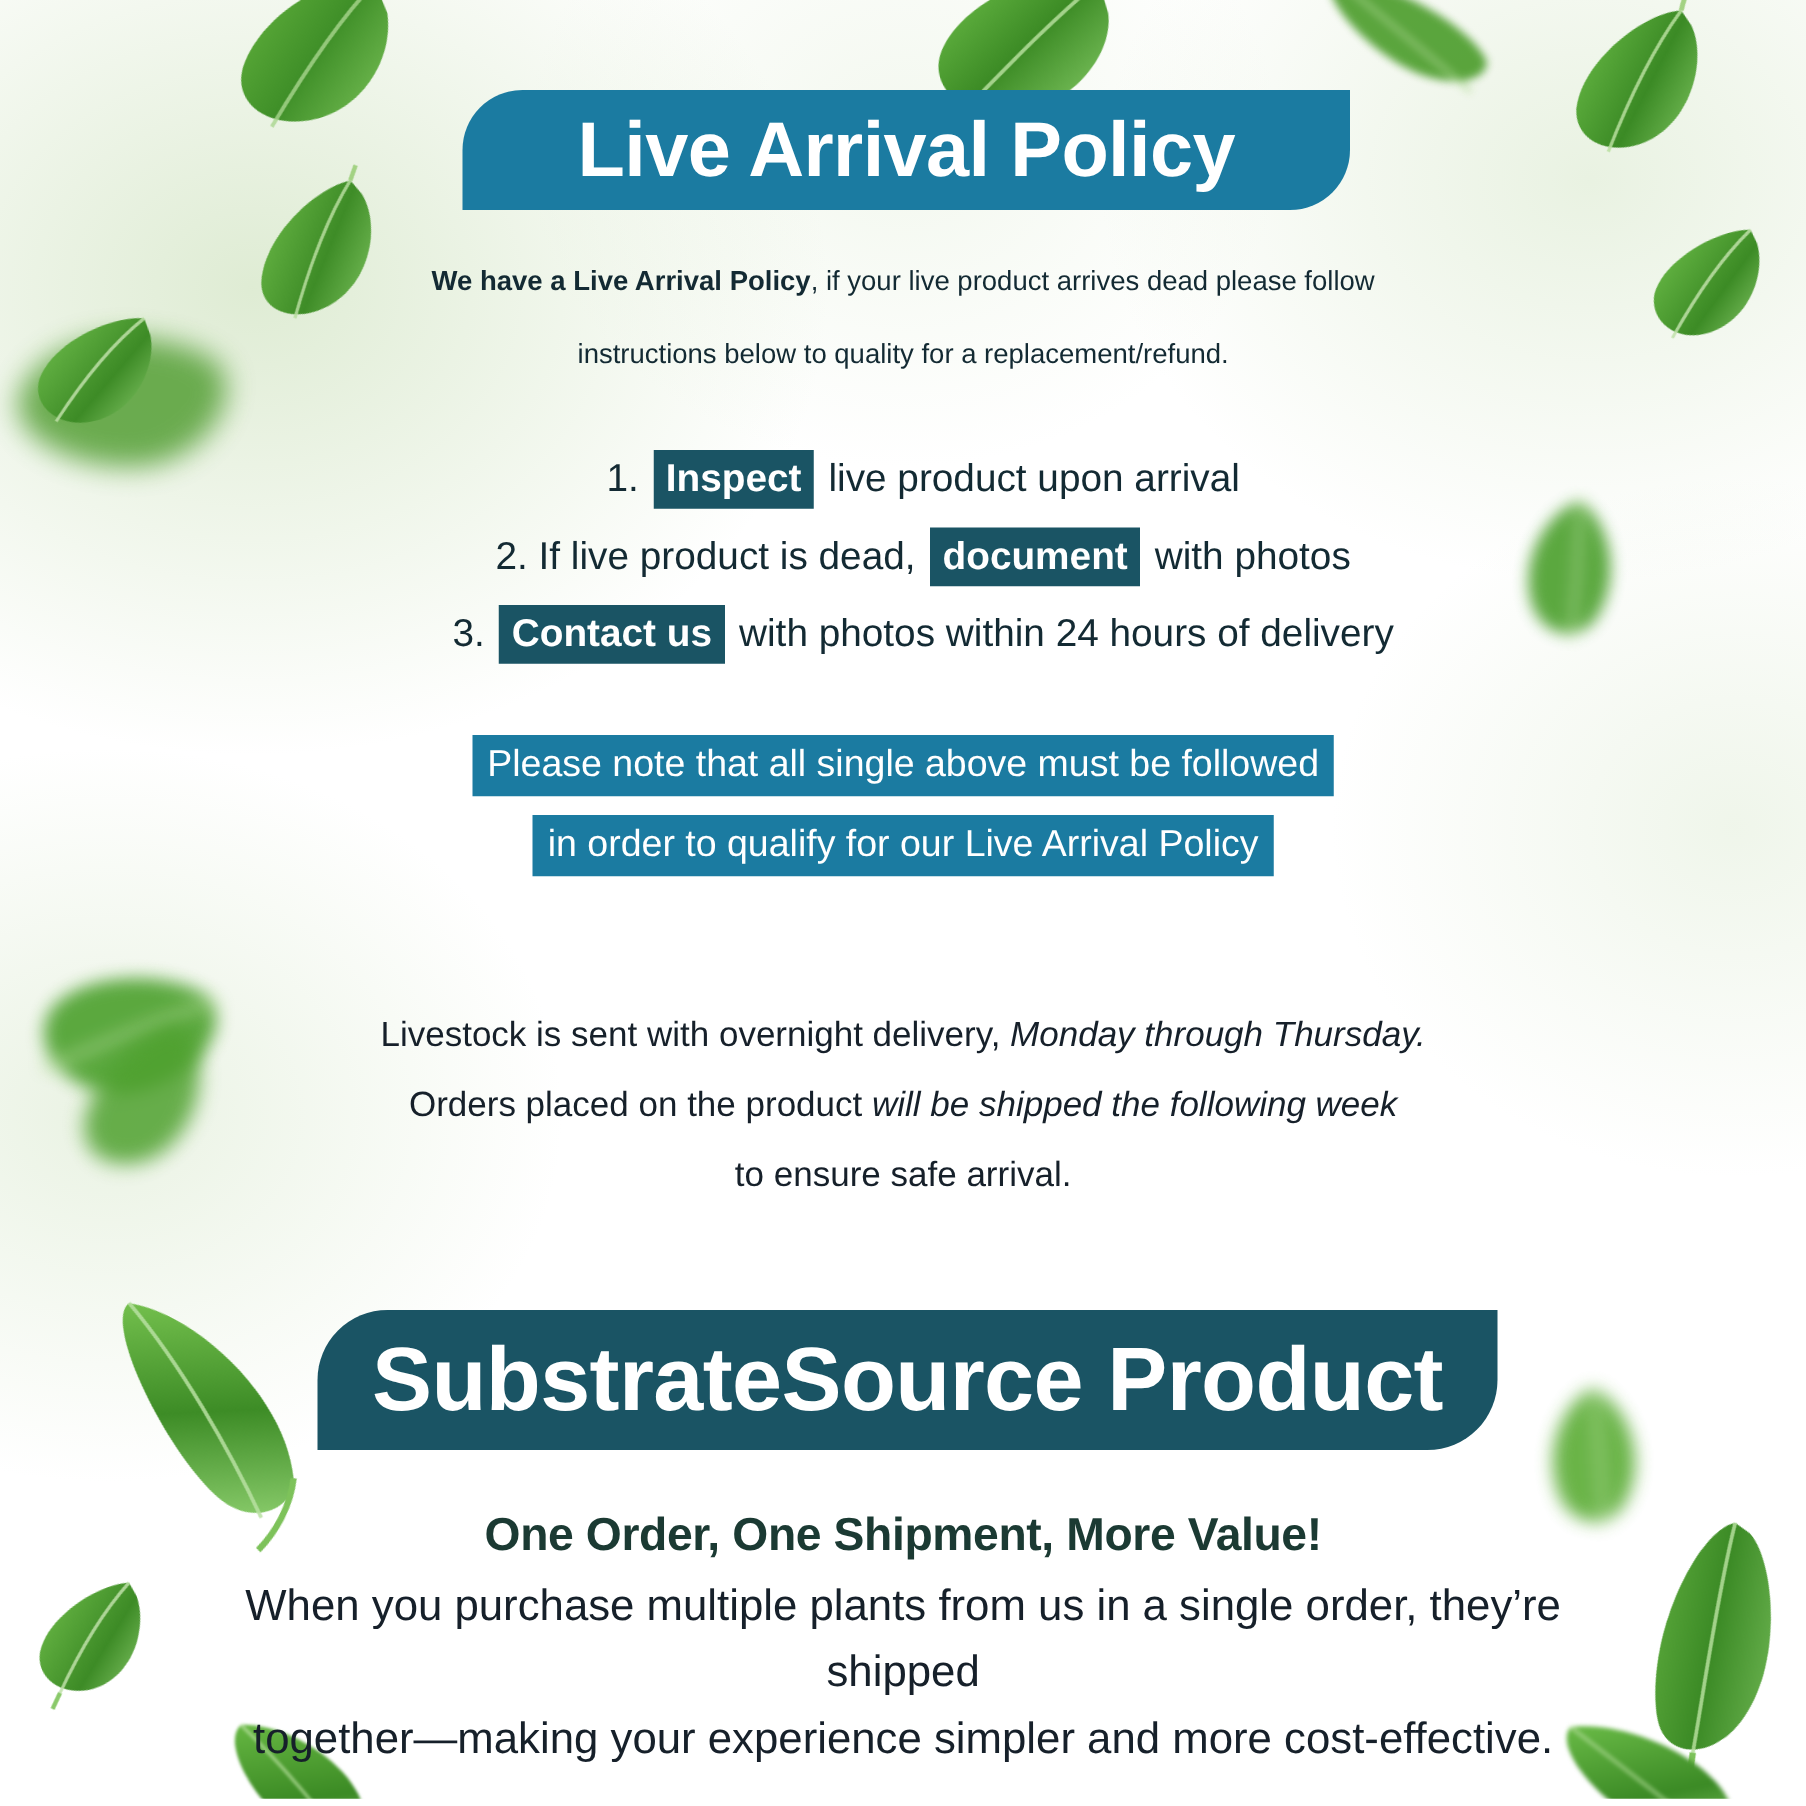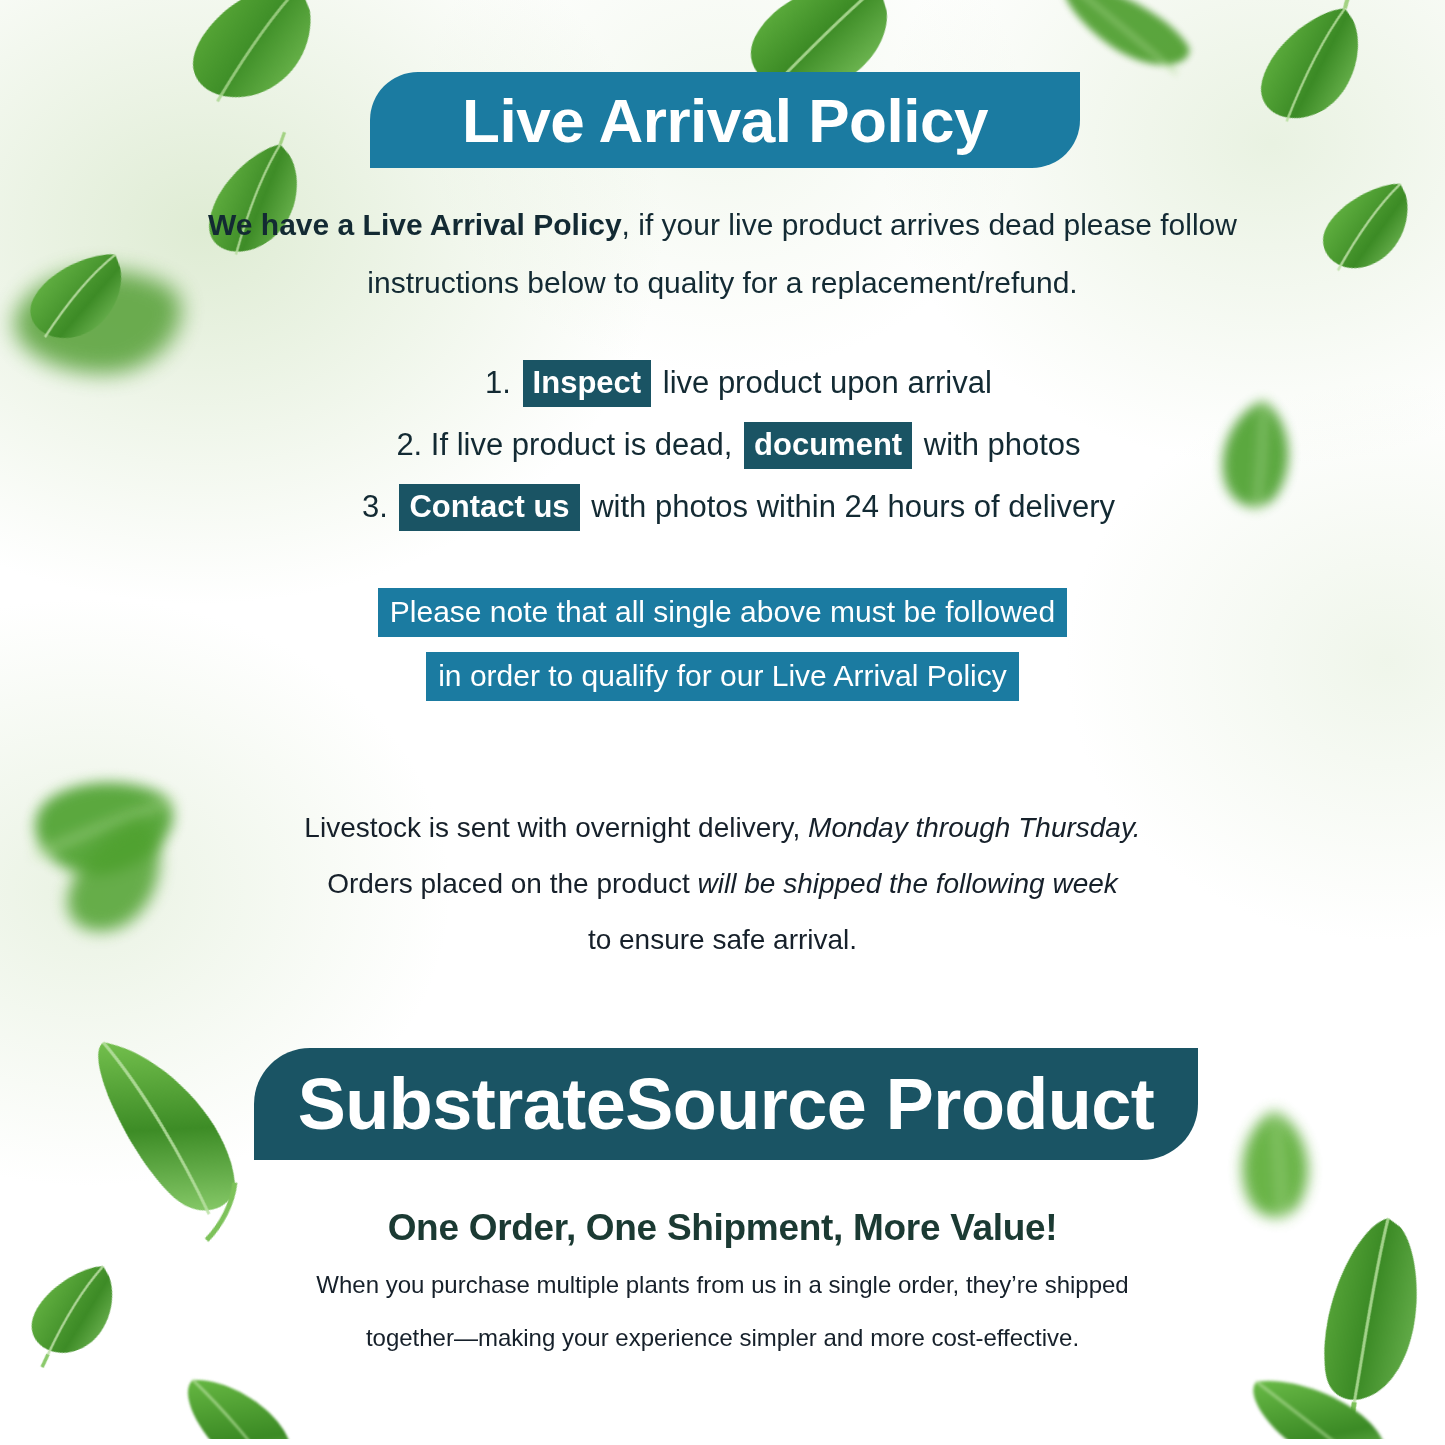--- a/index.html
+++ b/index.html
@@ -78,21 +78,21 @@
     font-size: 72px;
   }
 
   .intro {
     position: absolute;
     left: 160px;
     top: 196px;
     width: 1125px;
     text-align: center;
     color: #132a33;
-    font-size: 30px;
+    font-size: 22px;
     line-height: 58px;
     font-weight: 400;
   }
 
   .steps {
     position: absolute;
     left: 176px;
     top: 352px;
     width: 1125px;
     text-align: center;
@@ -152,21 +152,21 @@
     margin-top: 15px;
   }
 
   .outro {
     position: absolute;
     left: 150px;
     top: 1258px;
     width: 1145px;
     text-align: center;
     color: #16202a;
-    font-size: 24px;
+    font-size: 35px;
     line-height: 53px;
   }
 </style>
 </head>
 <body>
 
 <div id="page">
 
   <div class="leaf-layer">
 

